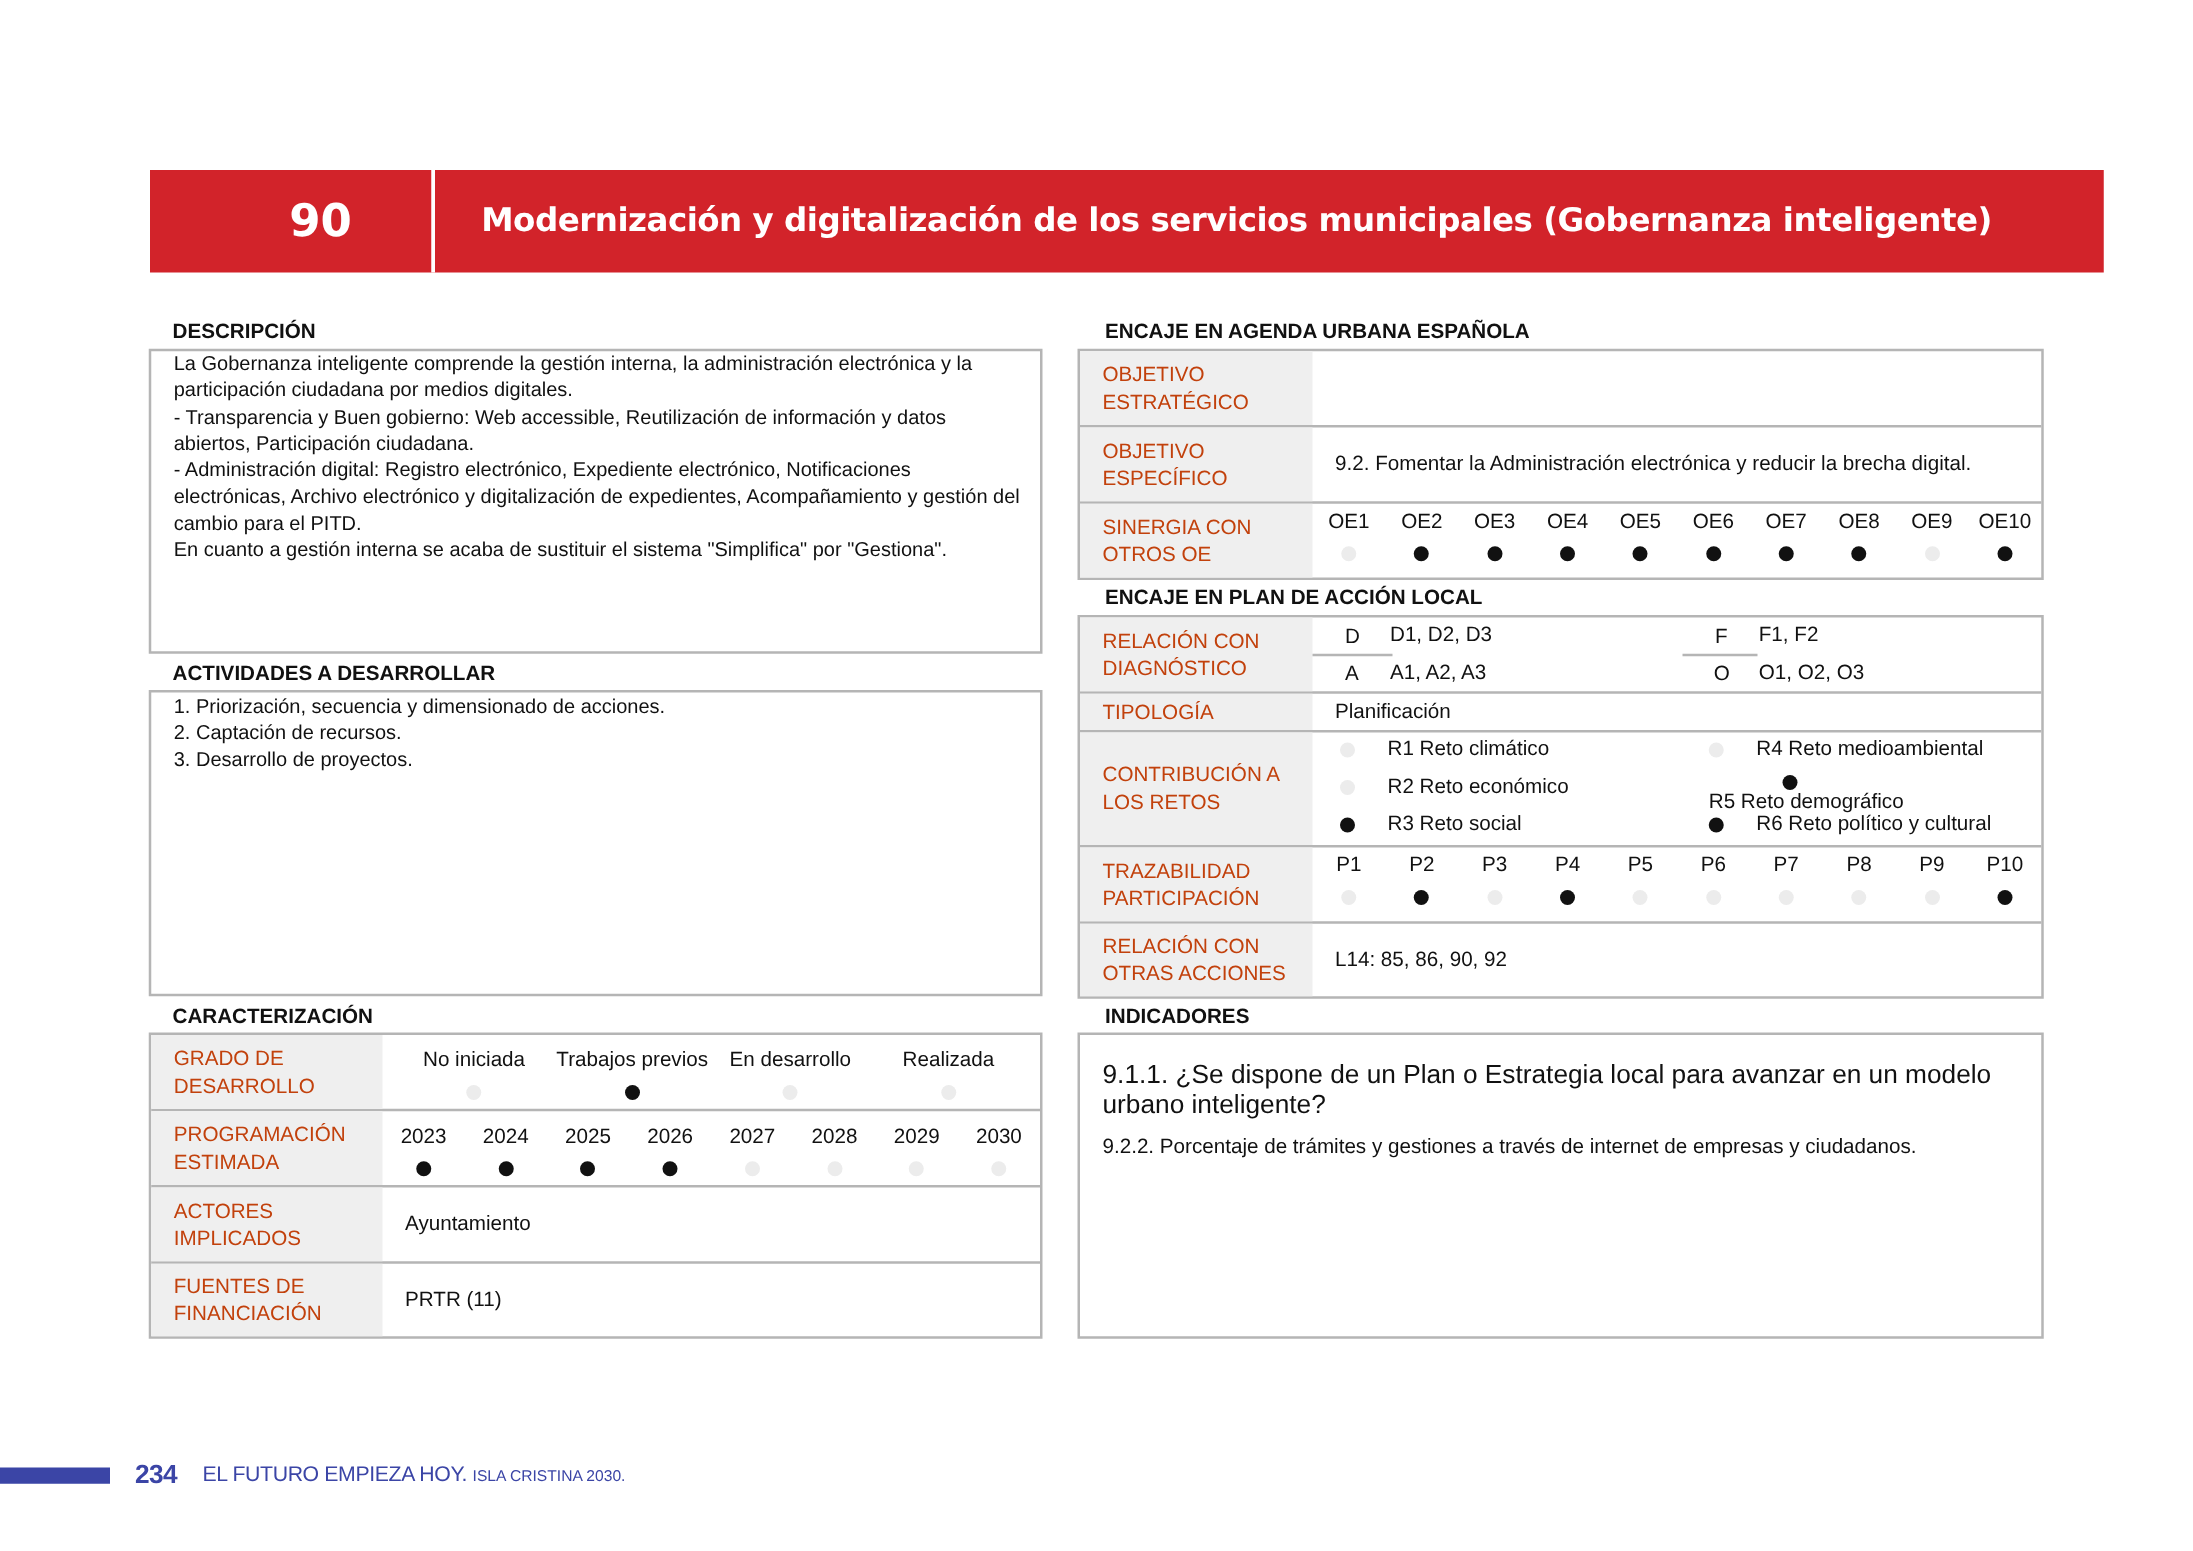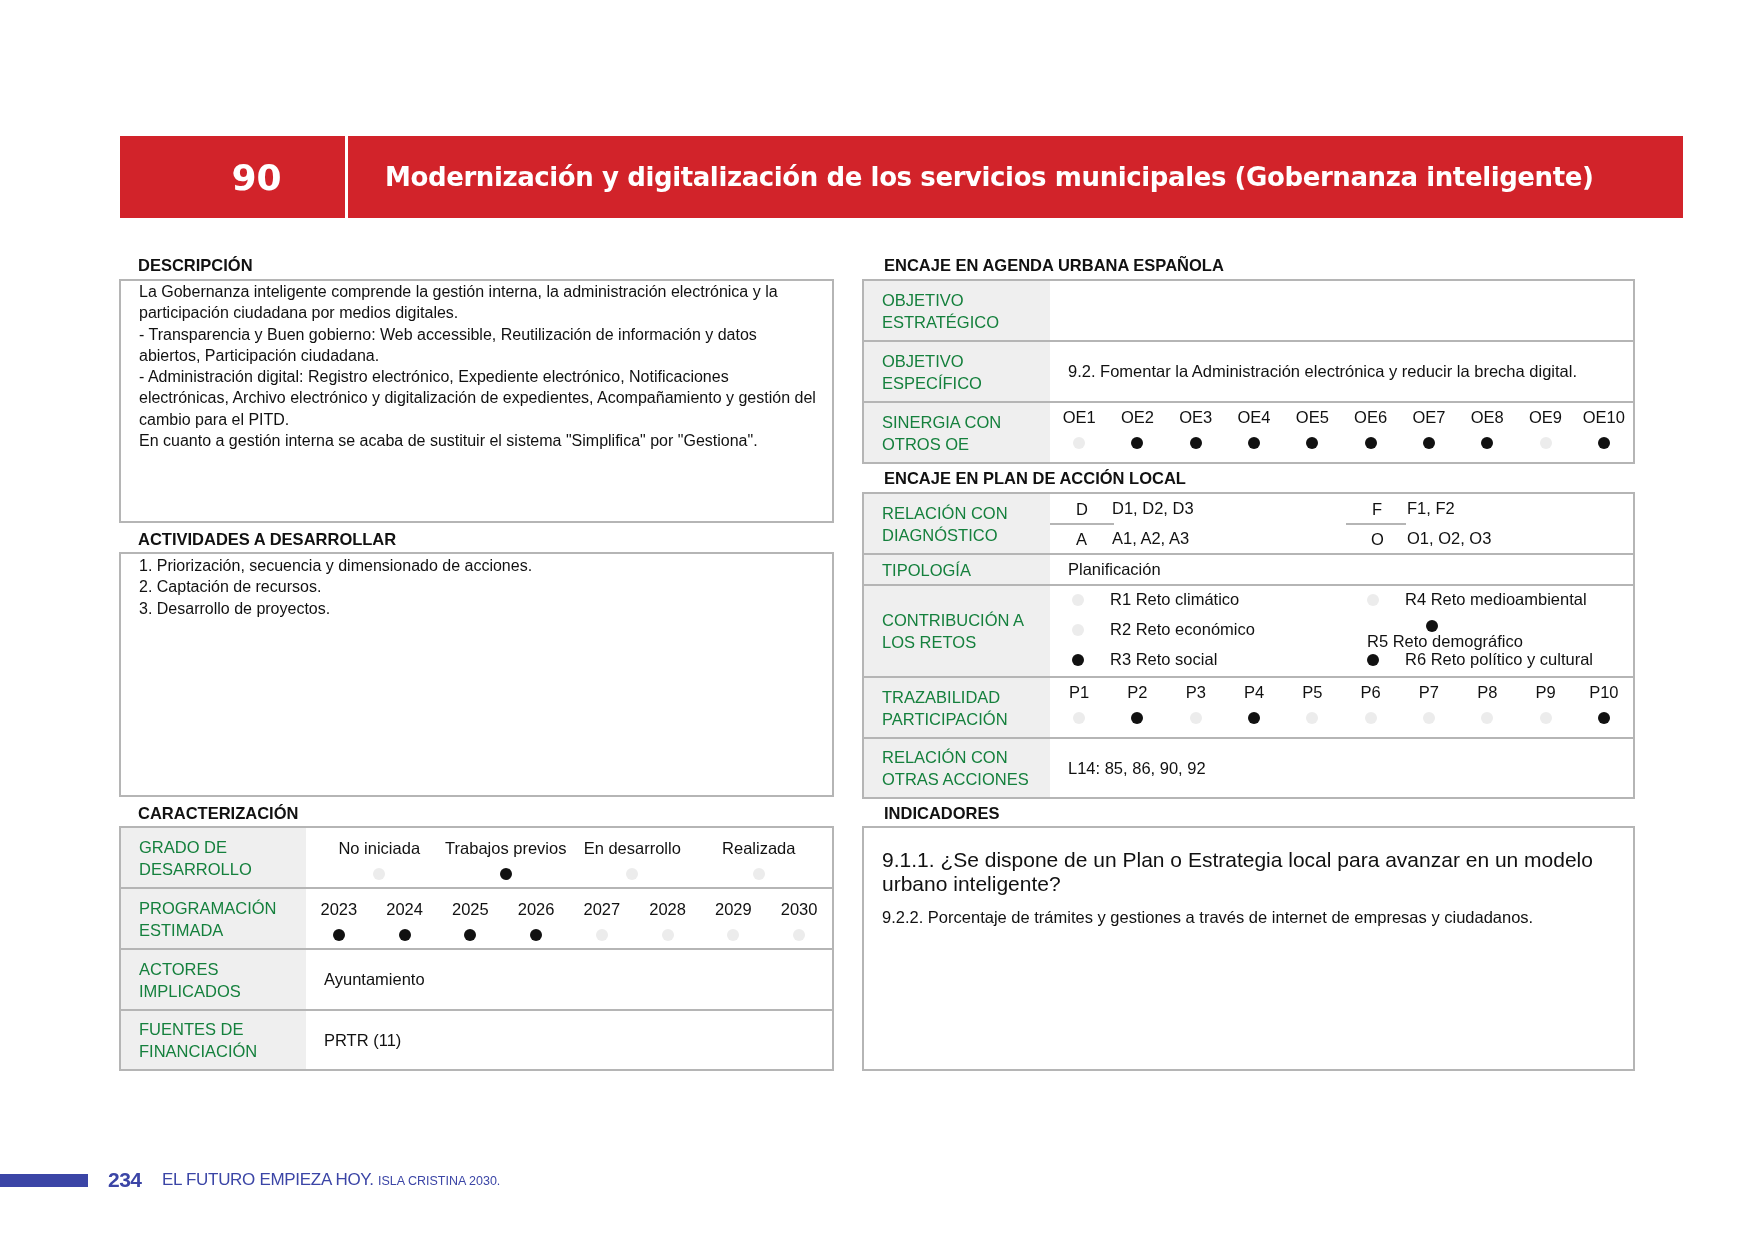--- a/index.html
+++ b/index.html
@@ -18,21 +18,21 @@
   .section-title { font-weight:bold; font-size:16.5px; color:#111; }
 
   .box { border:2px solid #b5b5b5; box-sizing:border-box; background:#fff; }
   .box-text { font-size:16px; line-height:21.3px; padding:0 10px 4px 18px; color:#111; }
   .box-text p { margin:0; }
 
   
   .tbl { border:2px solid #b5b5b5; box-sizing:border-box; background:#fff; }
   .row { display:flex; border-bottom:2px solid #b5b5b5; box-sizing:border-box; }
   .row:last-child { border-bottom:none; }
-  .lbl { background:#efefef; color:#15803d; font-size:16.5px; line-height:22px;
+  .lbl { background:#efefef; color:#c2410c; font-size:16.5px; line-height:22px;
          padding-left:18px; display:flex; align-items:center; box-sizing:border-box; flex-shrink:0; }
   .val { flex:1; display:flex; align-items:center; font-size:16.5px; color:#111; padding-left:18px; box-sizing:border-box; }
 
   .dots-grid { flex:1; display:flex; }
   .dcol { flex:1; display:flex; flex-direction:column; align-items:center; justify-content:center; }
   .dcol .lab { font-size:16.5px; color:#111; height:24px; line-height:24px; white-space:nowrap; }
   .dot { width:12px; height:12px; border-radius:50%; margin-top:8px; }
   .dot.on { background:#111; }
   .dot.off { background:#ececec; }
 

